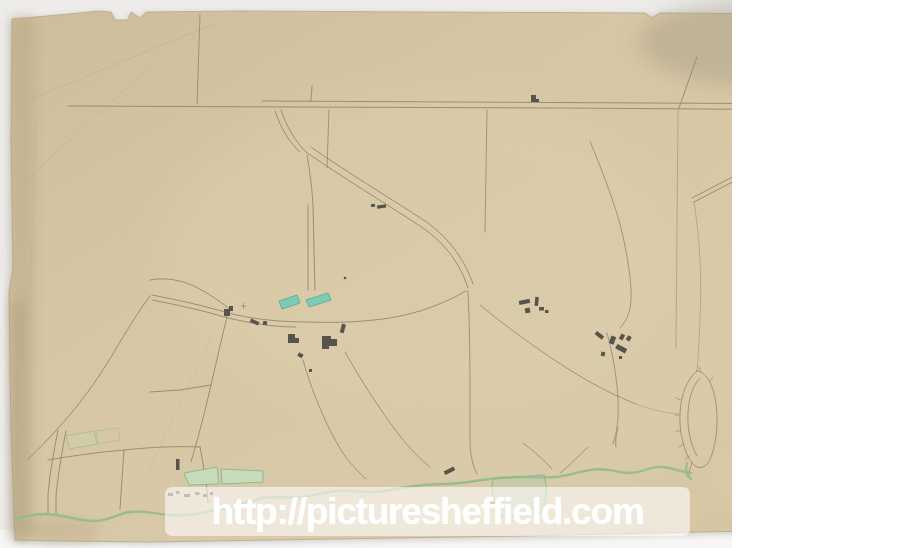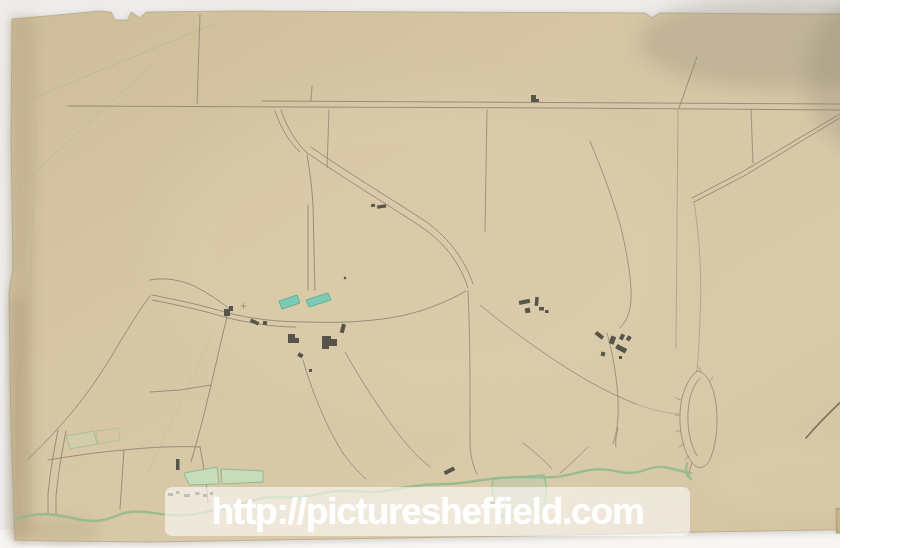--- a/index.html
+++ b/index.html
@@ -8,21 +8,21 @@
     --ink:#8d8371; --ink-dark:#6b6354;
     --building:#56544b;
     --green:#8fba8b; --green-fill:#c6dcba;
     --teal:#7ccbb7; --teal-stroke:#56a78e;
     --stain:#968c79;
     --stamp-bg:#c8b78d; --stamp-ink:#443b2a;
     --watermark-text:#ffffff;
   }
   html,body{margin:0;padding:0;}
   .stage{
-    position:relative; width:840px; height:548px; overflow:hidden;
+    position:relative; width:732px; height:548px; overflow:hidden;
     background:var(--bg);
     font-family:"Liberation Sans", sans-serif;
   }
   .stage svg{position:absolute; left:0; top:0;}
   .watermark-band{
     position:absolute; left:165px; top:487px; width:525px; height:49px;
     background:rgba(255,255,255,.58); border-radius:7px;
     display:flex; align-items:center; justify-content:center;
   }
   .watermark-text{

